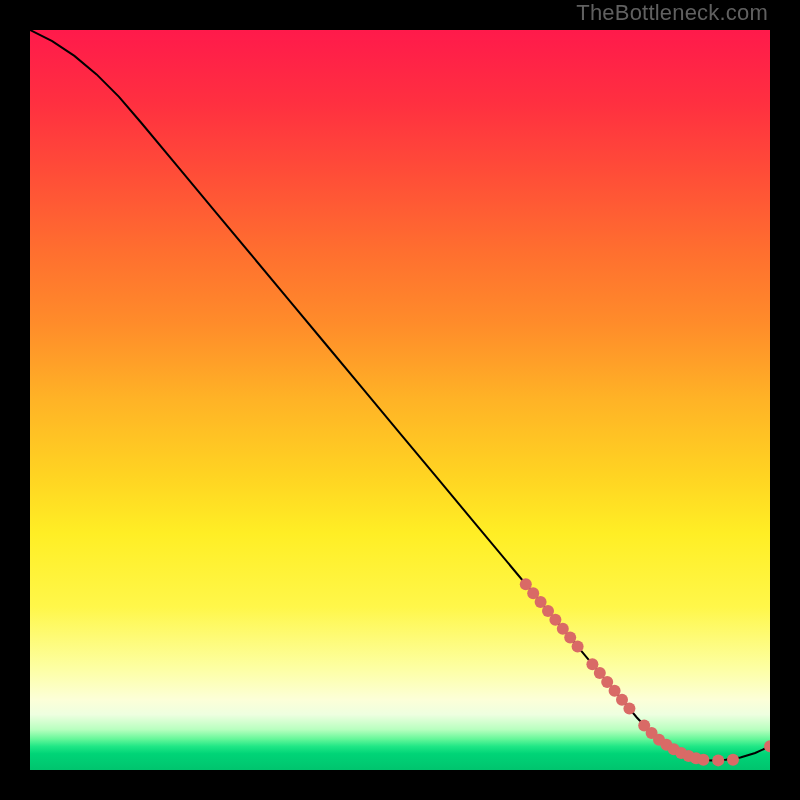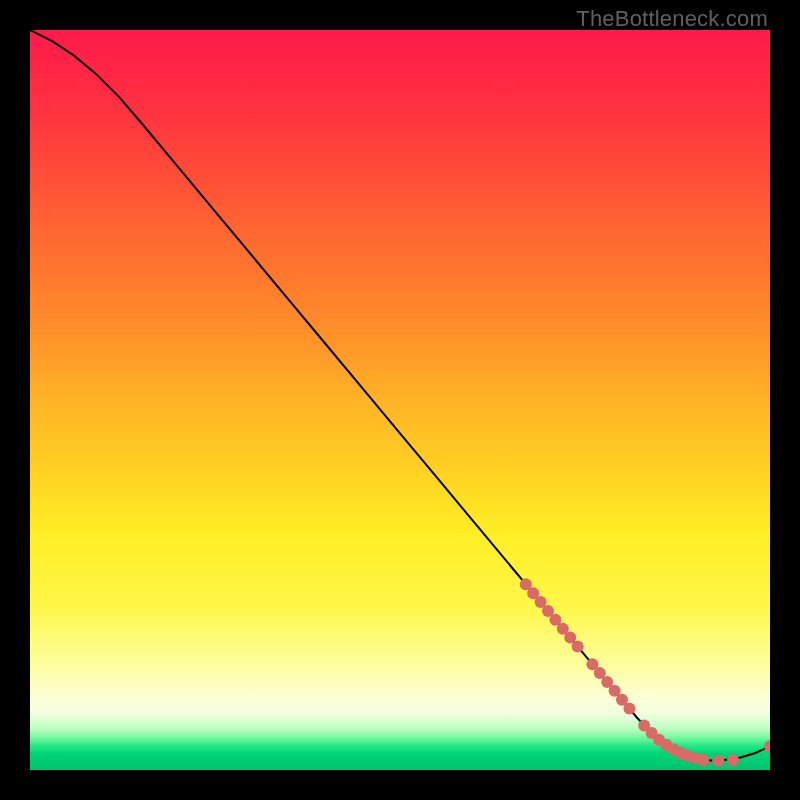--- a/index.html
+++ b/index.html
@@ -28,21 +28,21 @@
   }
   svg.overlay {
     position: absolute;
     left: 0;
     top: 0;
     width: 740px;
     height: 740px;
   }
   .watermark {
     position: absolute;
-    top: 6px;
+    top: 0;
     right: 32px;
     color: #606060;
     font-size: 22px;
     font-weight: 500;
     letter-spacing: 0.2px;
   }
 </style>
 </head>
 <body>
 

